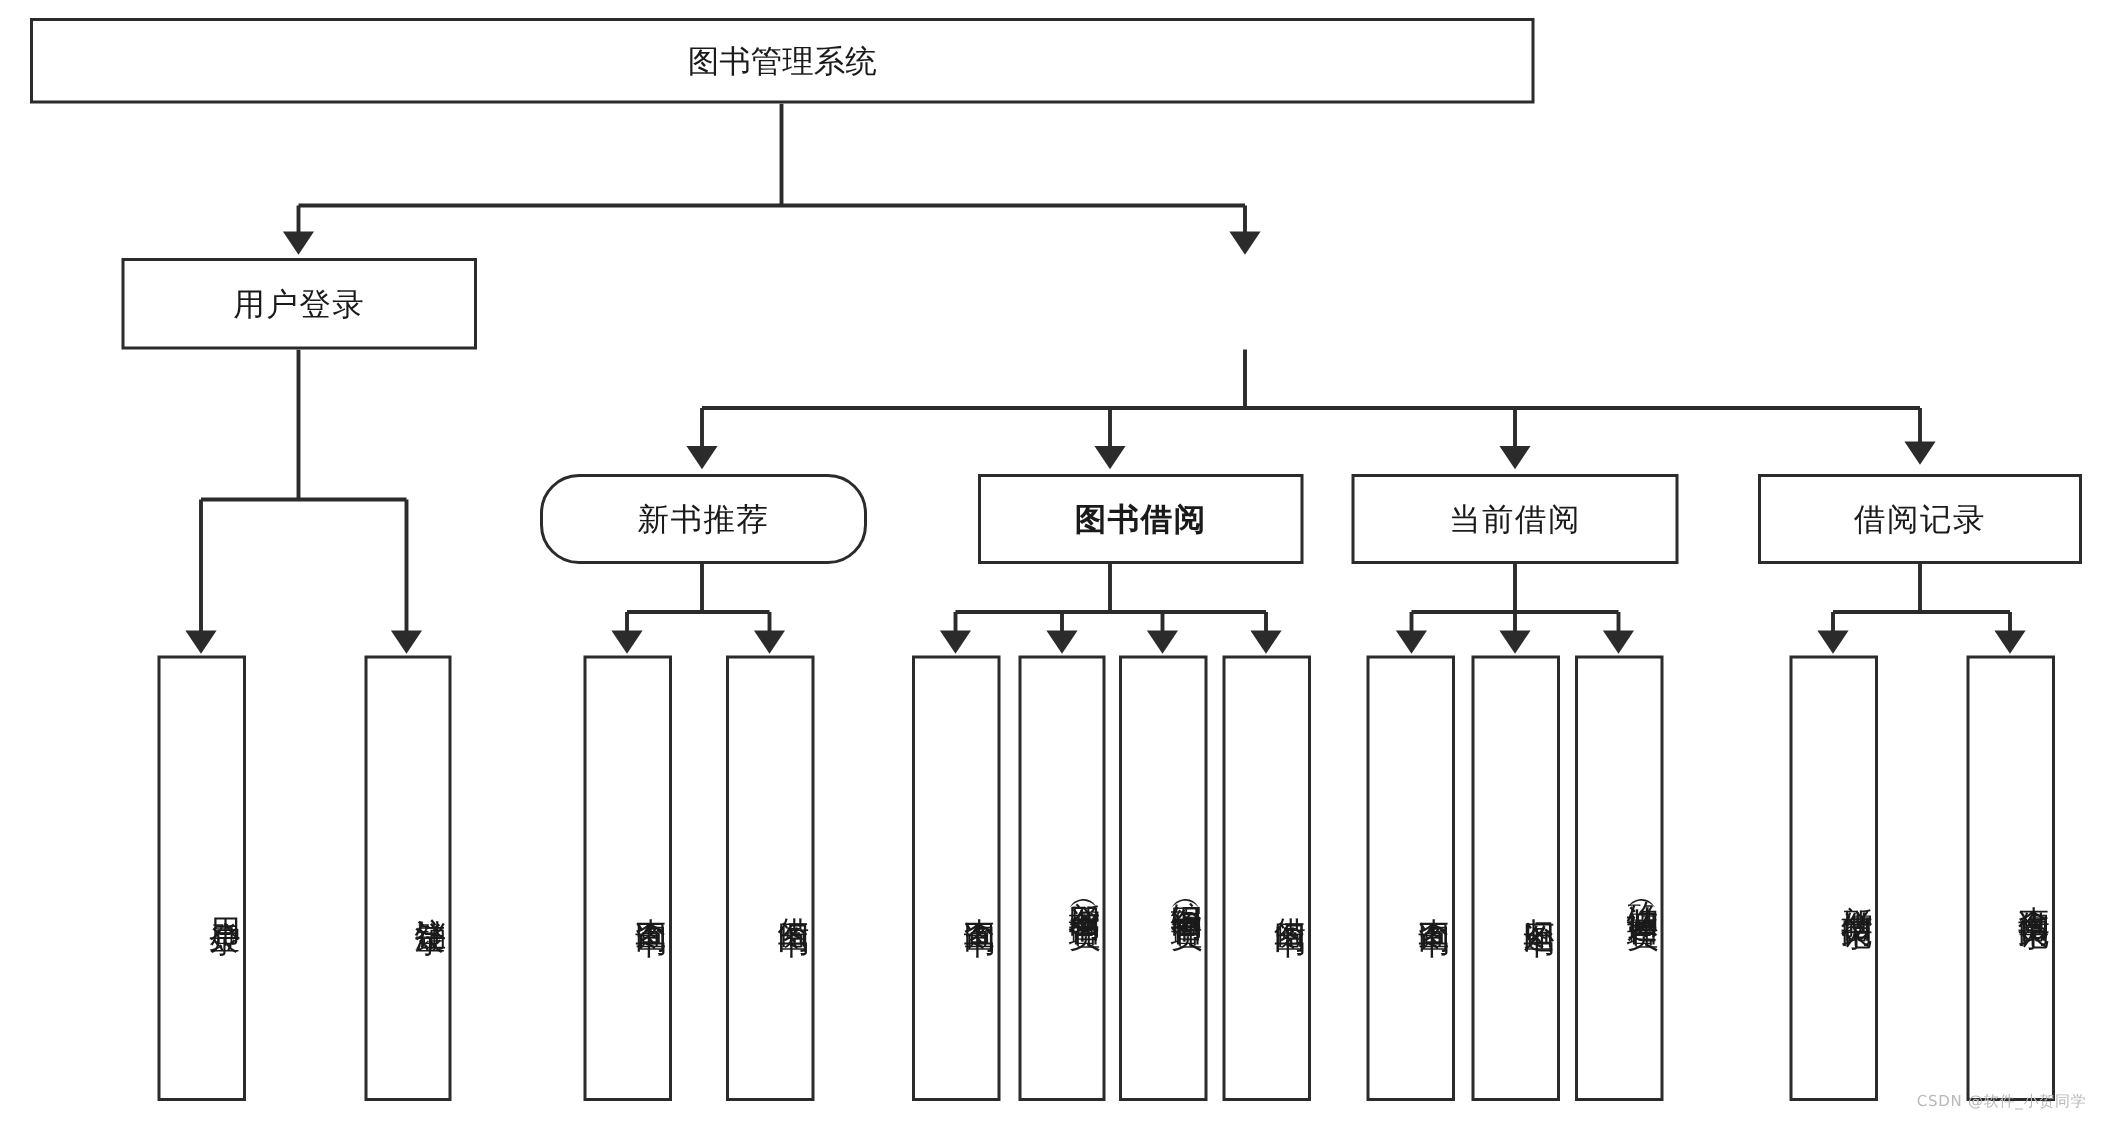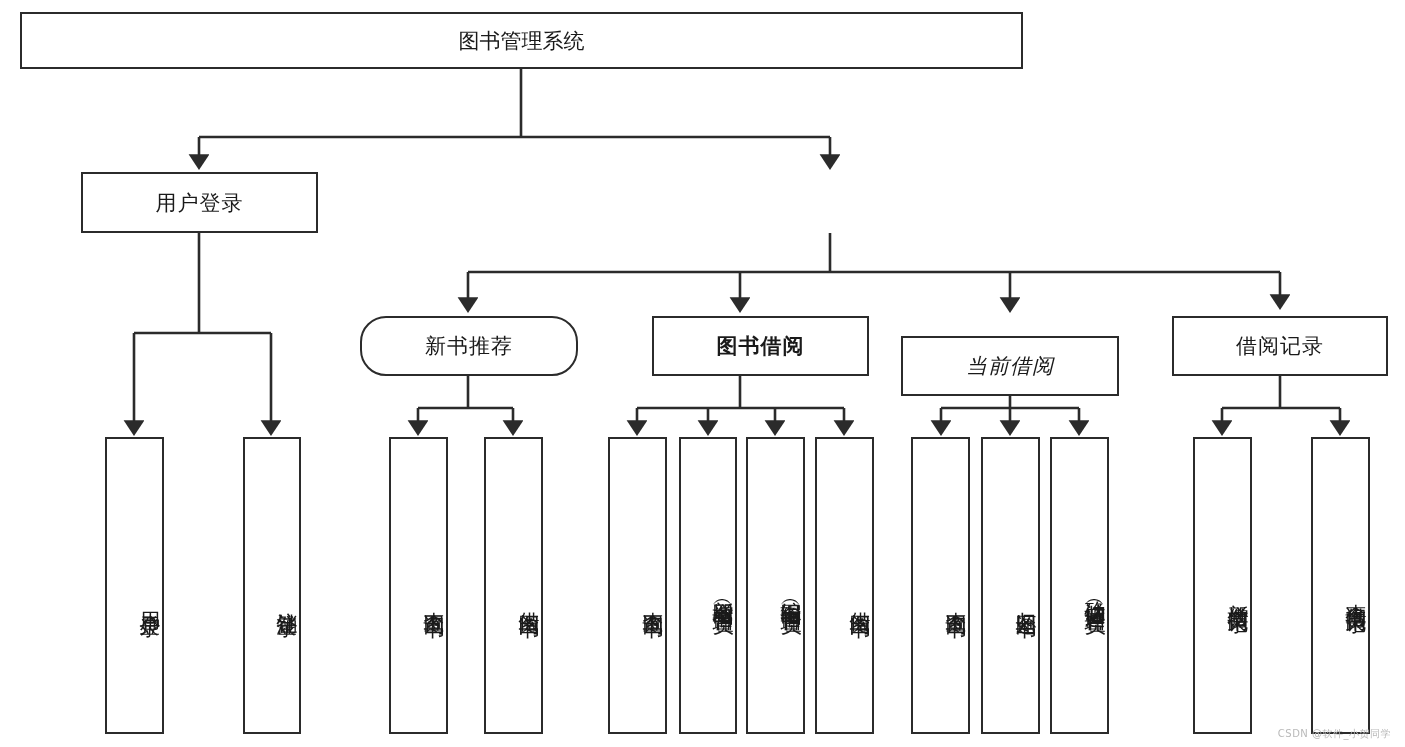--- a/index.html
+++ b/index.html
@@ -71,21 +71,21 @@
       <path d="M1340,408 L1340,426" marker-end="url(#arw)"></path>
     </g>
   </svg>
 
   <div class="node root" style="left:20px;top:12px;width:1003px;height:57px;">图书管理系统</div>
 
   <div class="node h" style="left:81px;top:172px;width:237px;height:61px;">用户登录</div>
 
   <div class="node h" style="left:360px;top:316px;width:218px;height:60px;border-radius:26px;">新书推荐</div>
   <div class="node h" style="left:652px;top:316px;width:217px;height:60px;font-weight:bold;">图书借阅</div>
-  <div class="node h" style="left:901px;top:336px;width:218px;height:60px;font-style:italic;">当前借阅</div>
+  <div class="node h" style="left:901px;top:316px;width:218px;height:60px;">当前借阅</div>
   <div class="node h" style="left:1172px;top:316px;width:216px;height:60px;">借阅记录</div>
 
   <div class="node leaf" style="left:105px;top:437px;width:59px;height:297px;">用户登录</div>
   <div class="node leaf" style="left:243px;top:437px;width:58px;height:297px;">注销登录</div>
 
   <div class="node leaf" style="left:389px;top:437px;width:59px;height:297px;">查询图书</div>
   <div class="node leaf" style="left:484px;top:437px;width:59px;height:297px;">借阅图书</div>
 
   <div class="node leaf" style="left:608px;top:437px;width:59px;height:297px;">查询图书</div>
   <div class="node leaf tall" style="left:679px;top:437px;width:58px;height:297px;">新增图书（管理员）</div>

